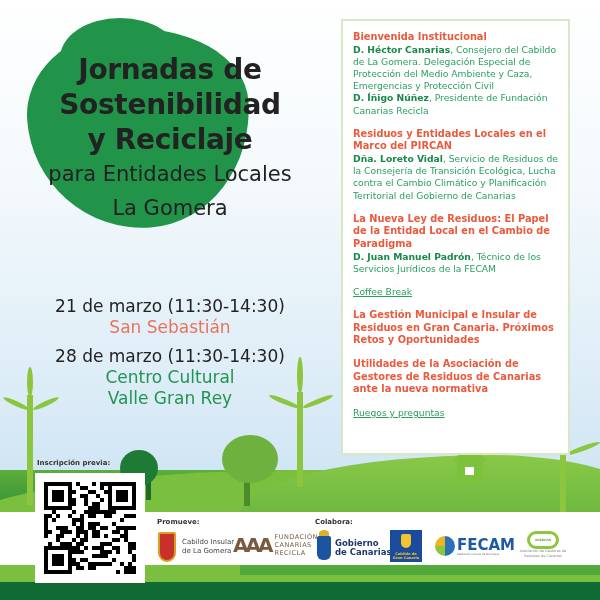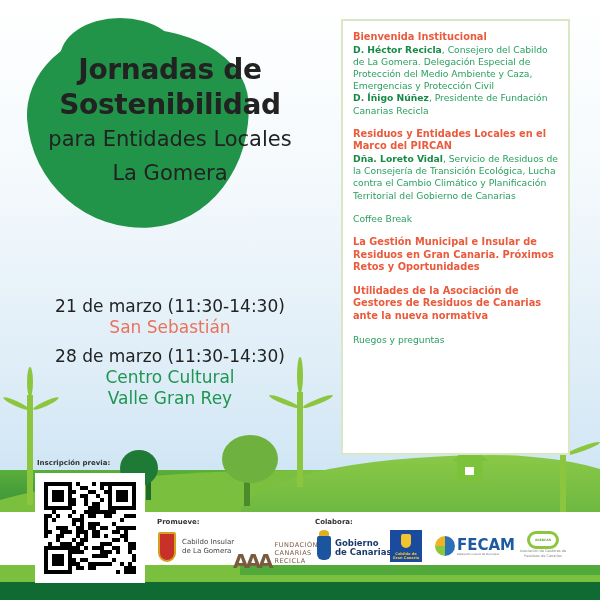--- a/index.html
+++ b/index.html
@@ -36,21 +36,21 @@
   .agenda {
     position: absolute; left: 341px; top: 19px; width: 229px; height: 436px;
     background: #ffffff; border: 2px solid #d8e8c4;
     padding: 10px 9px 0 10px;
     font-size: 9.2px; line-height: 12.2px;
   }
   .agenda-item { margin-bottom: 11px; }
   .agenda-title { color: #ea5a3c; font-weight: bold; font-size: 9.8px; line-height: 12.6px; }
   .agenda-text { color: #2aa060; }
   .agenda-text b { color: #168a46; }
-  .agenda-plain { color: #2aa060; margin-bottom: 11px; }
+  .agenda-plain { color: #2aa060; margin-bottom: 11px; text-decoration: underline; }
 
   
   .hill-back {
     position: absolute; left: -40px; top: 470px; width: 700px; height: 140px;
     background: #7bbf3f; border-radius: 50% 50% 0 0 / 40% 40% 0 0;
   }
   .hill-front {
     position: absolute; left: 240px; top: 455px; width: 420px; height: 120px;
     background: linear-gradient(180deg, #8ac847, #4fa83a);
     border-radius: 60% 40% 0 0 / 50% 50% 0 0;
@@ -91,21 +91,21 @@
   .qr { width: 92px; height: 92px; display: grid; grid-template-columns: repeat(23, 4px); grid-template-rows: repeat(23, 4px); }
   .qr span { background: #000; }
   .promo-label { position: absolute; left: 157px; top: 518px; font-size: 7px; font-weight: bold; color: #333; }
   .colab-label { position: absolute; left: 315px; top: 518px; font-size: 7px; font-weight: bold; color: #333; }
   .logo { position: absolute; display: flex; align-items: center; }
   .shield {
     width: 18px; height: 30px; background: #c8302a; border-radius: 2px 2px 9px 9px;
     border: 2px solid #d6a020; margin-right: 6px;
   }
   .logo-text-small { font-size: 7px; line-height: 9px; color: #444; }
-  .fund-mark { font-size: 20px; color: #7a5b40; font-weight: bold; letter-spacing: -3px; margin-right: 4px; margin-top: 16px; }
+  .fund-mark { font-size: 20px; color: #7a5b40; font-weight: bold; letter-spacing: -3px; margin-right: 4px; }
   .fund-text { font-size: 6.5px; line-height: 8px; color: #7a5b40; letter-spacing: 0.5px; }
   .gob-shield { width: 14px; height: 24px; background: #1b55a0; border-radius: 2px 2px 6px 6px; margin-right: 4px; position: relative; }
   .gob-shield::before { content: ""; position: absolute; left: 2px; top: -6px; width: 10px; height: 6px; background: #e0b020; border-radius: 50% 50% 0 0; }
   .gob-text { font-size: 8.5px; line-height: 9px; font-weight: bold; color: #1b3a6b; }
   .gc-box { width: 32px; height: 32px; background: #1a4b9c; position: relative; }
   .gc-box::before { content: ""; position: absolute; left: 11px; top: 4px; width: 10px; height: 14px; background: #f2c530; border-radius: 2px 2px 5px 5px; }
   .gc-text { position: absolute; left: 0; bottom: 2px; width: 32px; text-align: center; font-size: 3.6px; line-height: 4px; color: #f2c530; font-weight: bold; }
   .fecam-mark {
     width: 20px; height: 20px; border-radius: 50%;
     background: conic-gradient(#2b71b8 0 50%, #8cc63f 50% 75%, #f0b323 75% 100%);
@@ -122,20 +122,21 @@
 </style>
 </head>
 <body>
 
 <div class="island"></div>
 <div class="island2"></div>
 
 <div class="title-block">
   <div class="title-main">Jornadas de</div>
   <div class="title-main">Sostenibilidad</div>
+  <div class="title-main">y Reciclaje</div>
   <div class="title-sub">para Entidades Locales</div>
   <div class="title-sub">La Gomera</div>
 </div>
 
 <div class="ground-top"></div>
 <div class="hill-back"></div>
 <div class="hill-front"></div>
 <div class="ground"></div>
 
 <div class="tree-trunk" style="left:146px;top:470px;width:5px;height:30px;background:#1f6b2c;"></div>
@@ -175,26 +176,30 @@
   <div class="venue-red">San Sebastián</div>
   <div class="date-gap"></div>
   <div class="date-line">28 de marzo (11:30-14:30)</div>
   <div class="venue-green">Centro Cultural</div>
   <div class="venue-green">Valle Gran Rey</div>
 </div>
 
 <div class="agenda">
   <div class="agenda-item">
     <div class="agenda-title">Bienvenida Institucional</div>
-    <div class="agenda-text"><b>D. Héctor Recicla</b><span>, Consejero del Cabildo de La Gomera. Delegación Especial de Protección del Medio Ambiente y Caza, Emergencias y Protección Civil</span></div>
+    <div class="agenda-text"><b>D. Héctor Canarias</b><span>, Consejero del Cabildo de La Gomera. Delegación Especial de Protección del Medio Ambiente y Caza, Emergencias y Protección Civil</span></div>
     <div class="agenda-text"><b>D. Íñigo Núñez</b><span>, Presidente de Fundación Canarias Recicla</span></div>
   </div>
   <div class="agenda-item">
     <div class="agenda-title">Residuos y Entidades Locales en el Marco del PIRCAN</div>
     <div class="agenda-text"><b>Dña. Loreto Vidal</b><span>, Servicio de Residuos de la Consejería de Transición Ecológica, Lucha contra el Cambio Climático y Planificación Territorial del Gobierno de Canarias</span></div>
+  </div>
+  <div class="agenda-item">
+    <div class="agenda-title">La Nueva Ley de Residuos: El Papel de la Entidad Local en el Cambio de Paradigma</div>
+    <div class="agenda-text"><b>D. Juan Manuel Padrón</b><span>, Técnico de los Servicios Jurídicos de la FECAM</span></div>
   </div>
   <div class="agenda-plain">Coffee Break</div>
   <div class="agenda-item">
     <div class="agenda-title">La Gestión Municipal e Insular de Residuos en Gran Canaria. Próximos Retos y Oportunidades</div>
   </div>
   <div class="agenda-item">
     <div class="agenda-title">Utilidades de la Asociación de Gestores de Residuos de Canarias ante la nueva normativa</div>
   </div>
   <div class="agenda-plain">Ruegos y preguntas</div>
 </div>

